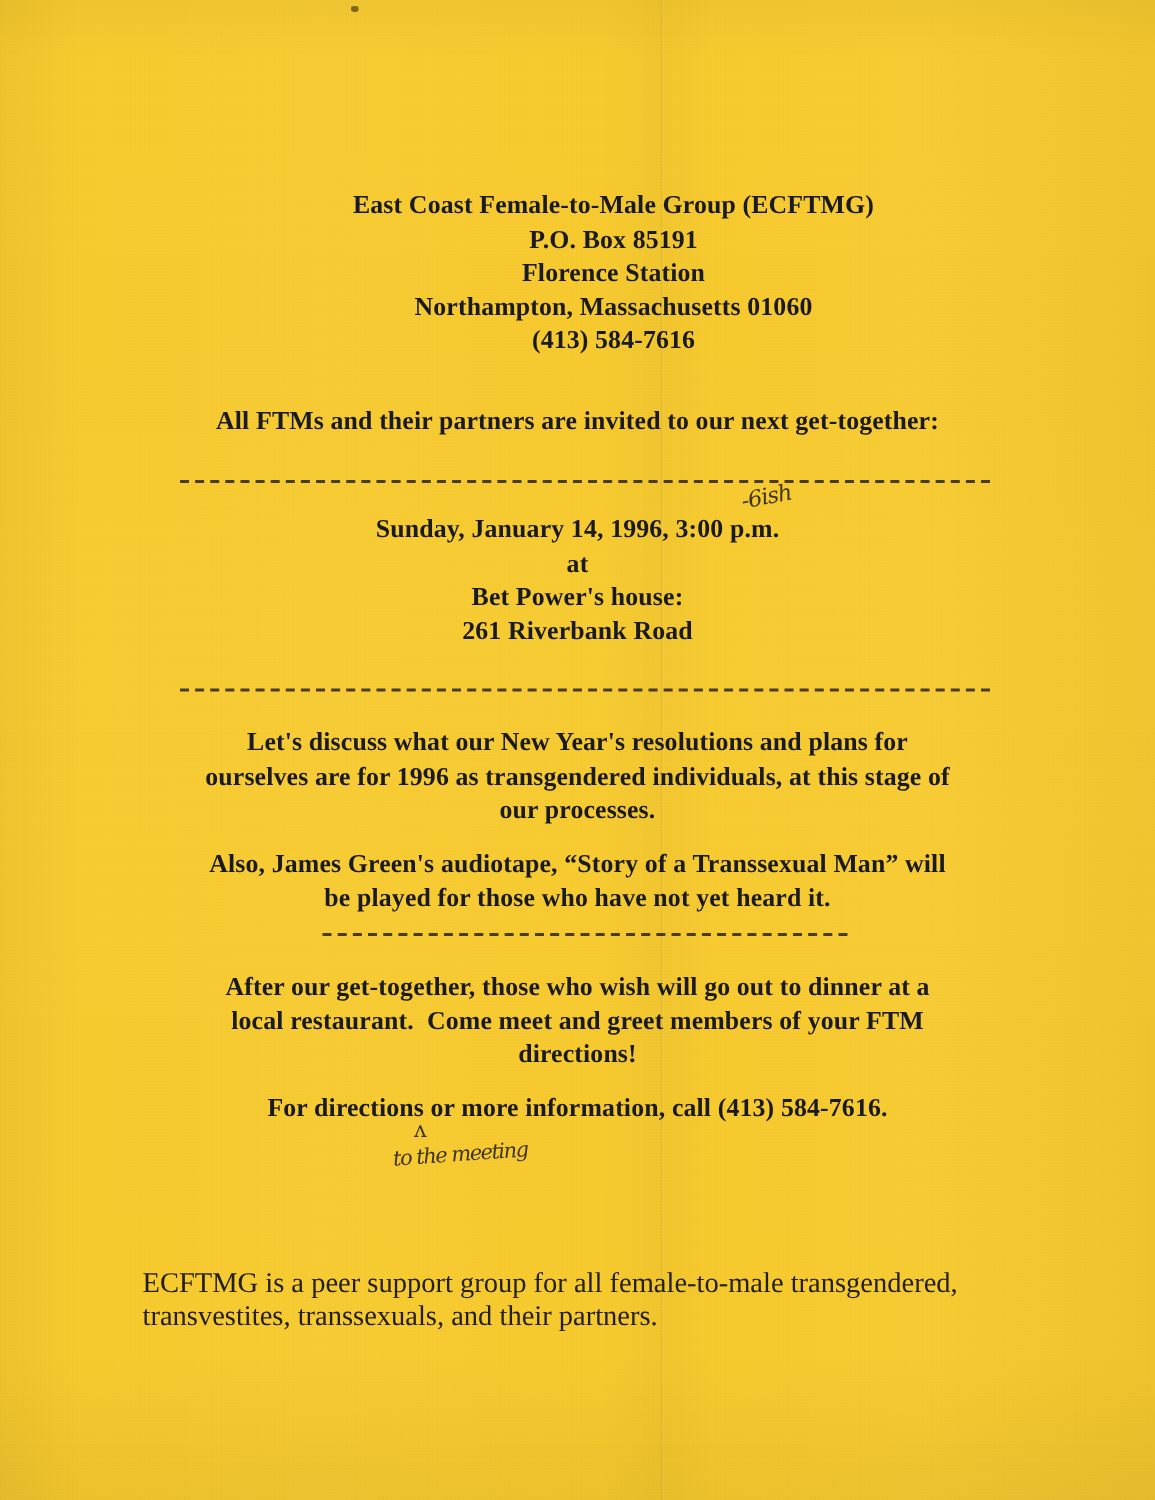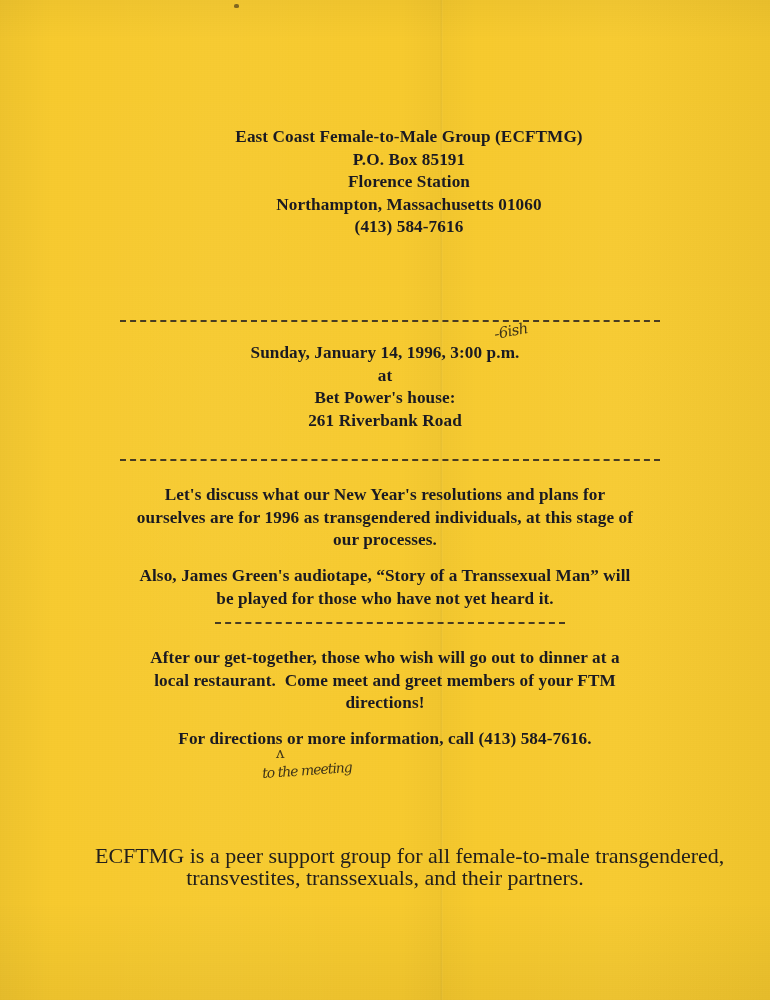--- a/index.html
+++ b/index.html
@@ -100,24 +100,24 @@
     width: 580px;
   }
 
   .line { display: block; white-space: pre; }
 
   
   #footer {
     position: absolute;
     left: 95px;
     width: 580px;
-    text-align: center;
+    text-align: left;
     color: #23201c;
     font-weight: normal;
-    font-size: 22px;
+    font-size: 19px;
     line-height: 22px;
   }
 
   
   .rule {
     position: absolute;
     height: 0;
     border-top: 2px dashed #3a3020;
     opacity: .92;
   }
@@ -168,20 +168,21 @@
   <div id="speck"></div>
 
   <div class="blk" style="top:126px;padding-left:24px;">
     <span class="line">East Coast Female-to-Male Group (ECFTMG)</span>
     <span class="line">P.O. Box 85191</span>
     <span class="line">Florence Station</span>
     <span class="line">Northampton, Massachusetts 01060</span>
     <span class="line">(413) 584-7616</span>
   </div>
 
+  <div class="blk" style="top:270px;">All FTMs and their partners are invited to our next get-together:</div>
 
   <div class="rule" style="left:120px; width:540px; top:320px;"></div>
 
   <div class="blk" style="top:342px;">
     <span class="line">Sunday, January 14, 1996, 3:00 p.m.</span>
     <span class="line">at</span>
     <span class="line">Bet Power's house:</span>
     <span class="line">261 Riverbank Road</span>
   </div>
 

